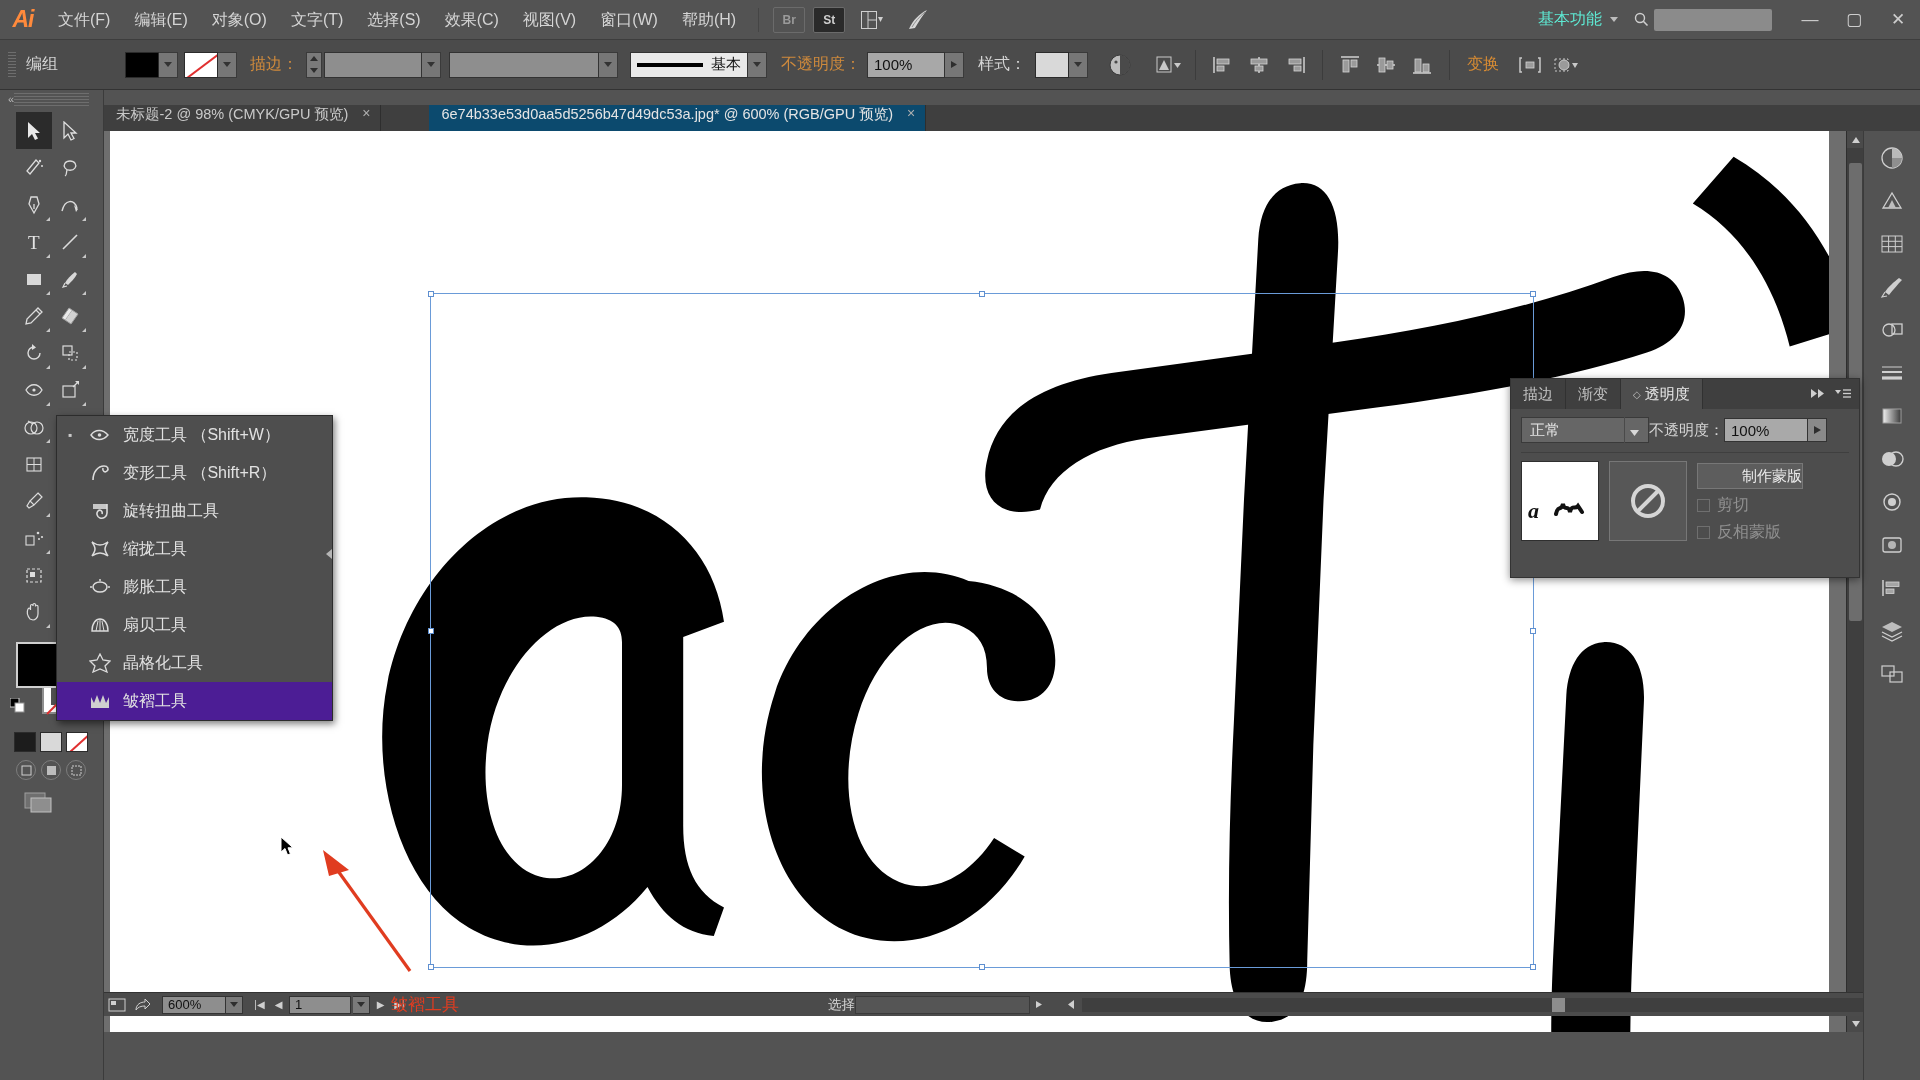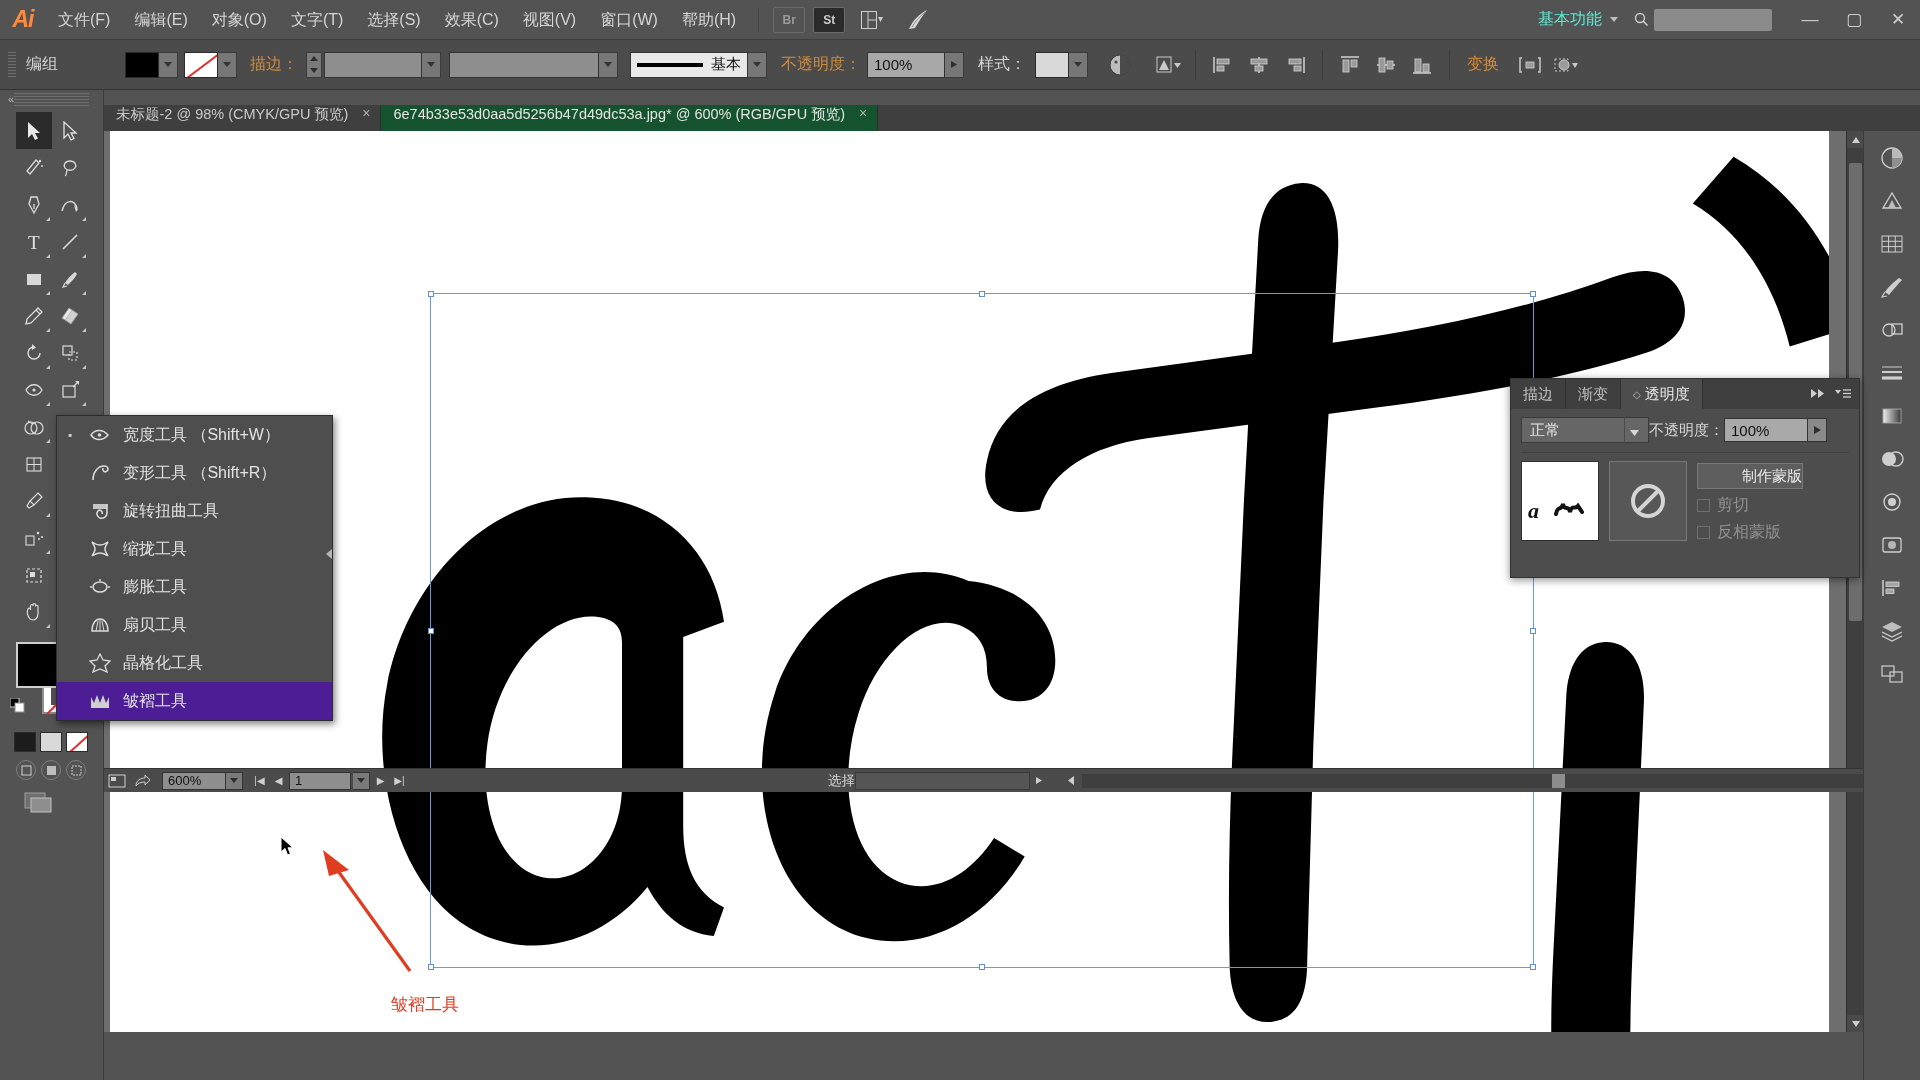--- a/index.html
+++ b/index.html
@@ -3,21 +3,21 @@
 <meta charset="utf-8">
 <style>
   * { box-sizing: border-box; margin: 0; padding: 0; }
   html, body {
     width: 1920px; height: 1080px;
     background: #535353;
     font-family: "Liberation Sans", "DejaVu Sans", sans-serif;
     overflow: hidden;
     -webkit-font-smoothing: antialiased;
   }
-  #app { position: relative; width: 1920px; height: 792px; }
+  #app { position: relative; width: 1920px; height: 1016px; }
 
   
   .menubar {
     position: absolute; left: 0; top: 0; width: 1920px; height: 40px;
     background: #535353; display: flex; align-items: center;
     border-bottom: 1px solid #3d3d3d;
   }
   .ai-logo {
     width: 46px; height: 40px; display: flex; align-items: center;
     justify-content: center; color: #ff8a3c; font-size: 23px;
@@ -126,21 +126,21 @@
   
   .tabbar {
     position: absolute; left: 104px; top: 105px; width: 1816px; height: 26px;
     background: #3f3f3f; display: flex; align-items: stretch;
   }
   .tab {
     display: flex; align-items: flex-start; padding: 0 10px 0 12px;
     font-size: 14.5px; color: #c9c9c9; background: #3f3f3f;
     border-right: 1px solid #2e2e2e; gap: 14px; white-space: nowrap;
   }
-  .tab.active { background: #14532d; color: #e4e4e4; }
+  .tab.active { background: #0c4a6e; color: #e4e4e4; margin-left: 48px; }
   .tab .x { color: #b0b0b0; font-size: 14px; }
 
   
   .toolbar-left {
     position: absolute; left: 0; top: 90px; width: 104px; height: 990px;
     background: #535353; border-right: 1px solid #3b3b3b;
   }
   .tb-grip {
     height: 13px; margin: 3px 14px 2px 14px;
     background: repeating-linear-gradient(to bottom,#6e6e6e 0 1px,transparent 1px 3px);

